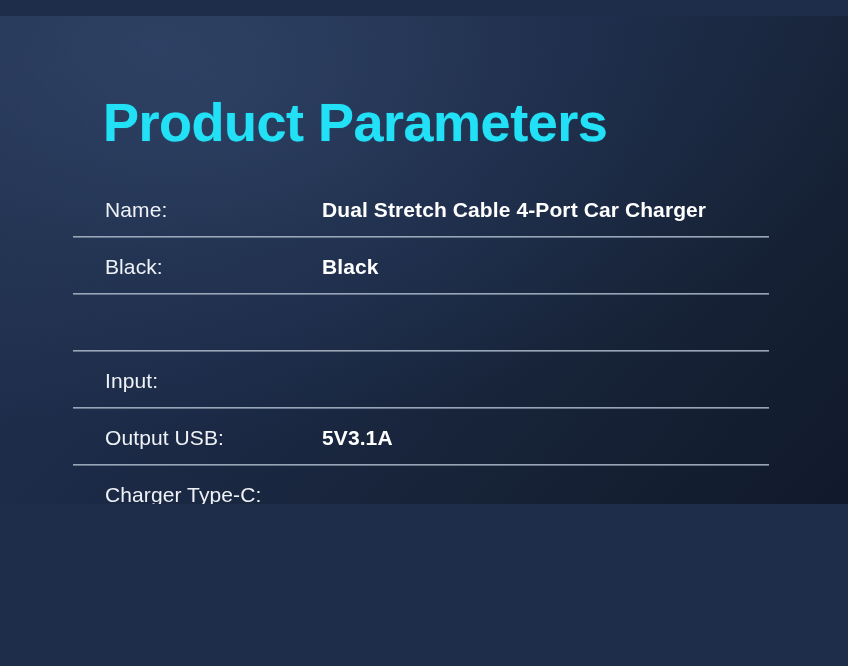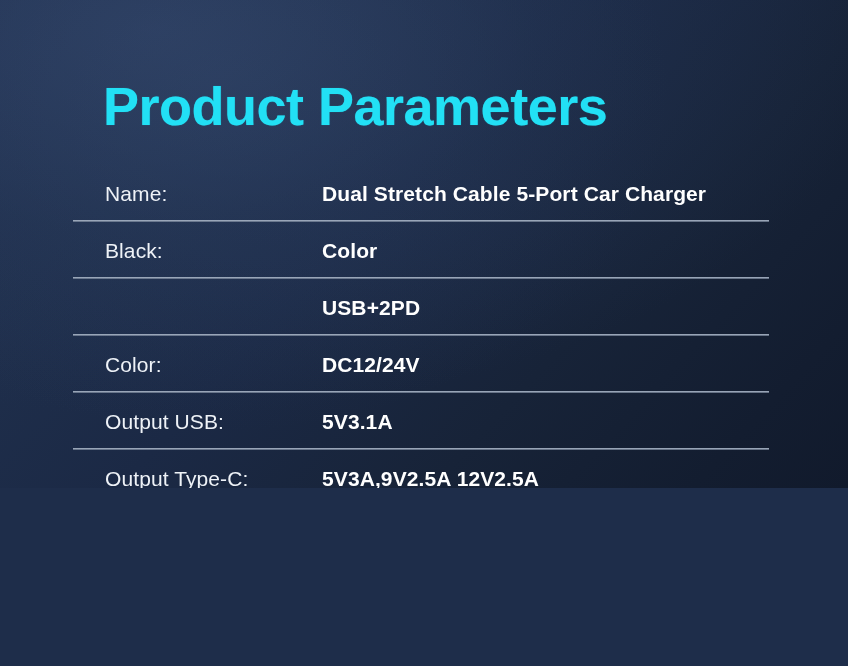--- a/index.html
+++ b/index.html
@@ -13,21 +13,21 @@
 
   body {
     font-family: "Liberation Sans", sans-serif;
     background: #1e2d4a;
     position: relative;
   }
 
   .spec-card {
     position: absolute;
     left: 0;
-    top: 0;
+    top: 16px;
     width: 848px;
     height: 488px;
     background:
       radial-gradient(ellipse 120% 110% at 18% 6%,
         rgba(44, 62, 96, 0.85) 0%,
         rgba(36, 53, 84, 0.45) 38%,
         rgba(0, 0, 0, 0) 72%),
       linear-gradient(133deg,
         #223353 0%,
         #1f2f4c 22%,
@@ -121,49 +121,46 @@
 <div class="spec-card">
 
   <div class="bg-sheen"></div>
 
   <div class="page-title">Product Parameters</div>
 
   <div class="spec-table">
 
     <div class="spec-row">
       <span class="spec-label">Name:</span>
-      <span class="spec-value">Dual Stretch Cable 5-Port Car Charger</span>
+      <span class="spec-value">Dual Stretch Cable 4-Port Car Charger</span>
       <span class="row-divider"></span>
     </div>
 
     <div class="spec-row">
       <span class="spec-label">Black:</span>
-      <span class="spec-value">Color</span>
+      <span class="spec-value">Black</span>
       <span class="row-divider"></span>
     </div>
 
     <div class="spec-row">
-      <span class="spec-value">USB+2PD</span>
       <span class="row-divider"></span>
     </div>
 
     <div class="spec-row">
-      <span class="spec-label">Color:</span>
-      <span class="spec-value">DC12/24V</span>
+      <span class="spec-label">Input:</span>
       <span class="row-divider"></span>
     </div>
 
 
 
     <div class="spec-row">
       <span class="spec-label">Output USB:</span>
       <span class="spec-value">5V3.1A</span>
       <span class="row-divider"></span>
     </div>
 
     <div class="spec-row">
-      <span class="spec-label">Output Type-C:</span>
-      <span class="spec-value">5V3A,9V2.5A 12V2.5A</span>
+      <span class="spec-label">Charger Type-C:</span>
       <span class="row-divider"></span>
     </div>
 
   </div>
 </div>
 
 </body></html>

